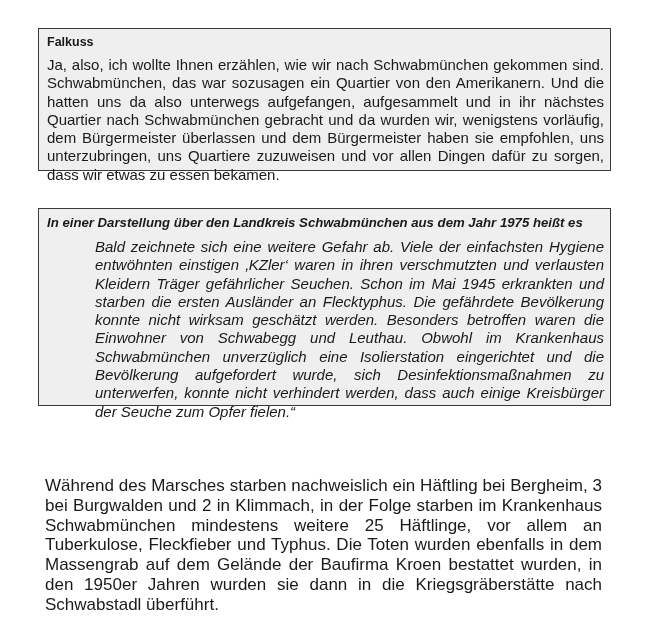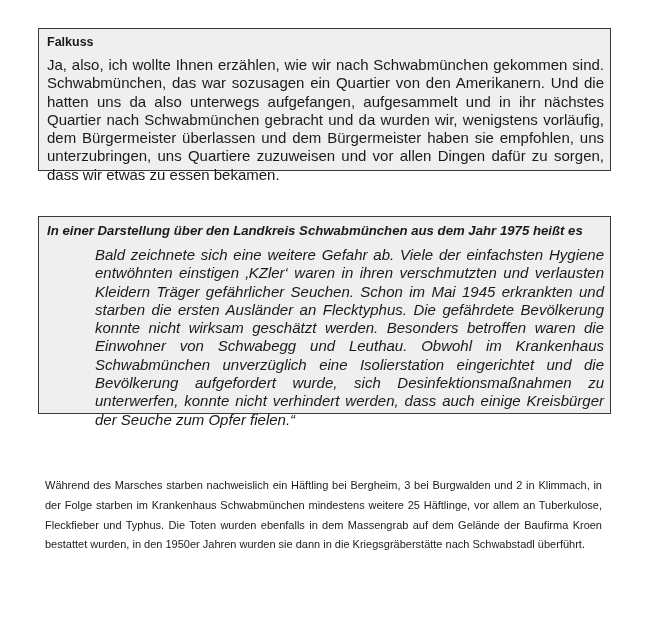--- a/index.html
+++ b/index.html
@@ -10,33 +10,33 @@
     }
     .box {
       position: absolute;
       left: 38px; width: 557px;
       background: #efefef;
       border: 1px solid #3a3a3a;
       padding: 4px 6px 4px 8px;
       box-sizing: content-box;
     }
     #box1 { top: 28px; height: 133px; }
-    #box2 { top: 216px; height: 188px; }
+    #box2 { top: 208px; height: 188px; }
     .box-title {
       font-weight: bold; font-size: 12.5px; line-height: 18px;
       margin: 0 0 5px 0;
     }
     #box2 .box-title { font-style: italic; font-size: 13.2px; text-align: justify; text-align-last: left; line-height: 19px; margin-bottom: 6px; }
     .box-text {
       font-size: 15px; line-height: 18.3px; text-align: justify; margin: 0;
     }
     #box2 .box-text { font-style: italic; margin-left: 48px; }
     .para {
       position: absolute; left: 45px; width: 557px; top: 476px;
-      font-size: 11px; line-height: 19.8px; text-align: justify; margin: 0;
+      font-size: 17px; line-height: 19.8px; text-align: justify; margin: 0;
     }
   </style>
 </head>
 <body>
 
 <div class="box" id="box1">
   <p class="box-title">Falkuss</p>
   <p class="box-text">Ja, also, ich wollte Ihnen erzählen, wie wir nach Schwabmünchen gekommen sind. Schwabmünchen, das war sozusagen ein Quartier von den Amerikanern. Und die hatten uns da also unterwegs aufgefangen, aufgesammelt und in ihr nächstes Quartier nach Schwabmünchen gebracht und da wurden wir, wenigstens vorläufig, dem Bürgermeister überlassen und dem Bürgermeister haben sie empfohlen, uns unterzubringen, uns Quartiere zuzuweisen und vor allen Dingen dafür zu sorgen, dass wir etwas zu essen bekamen.</p>
 </div>
 

